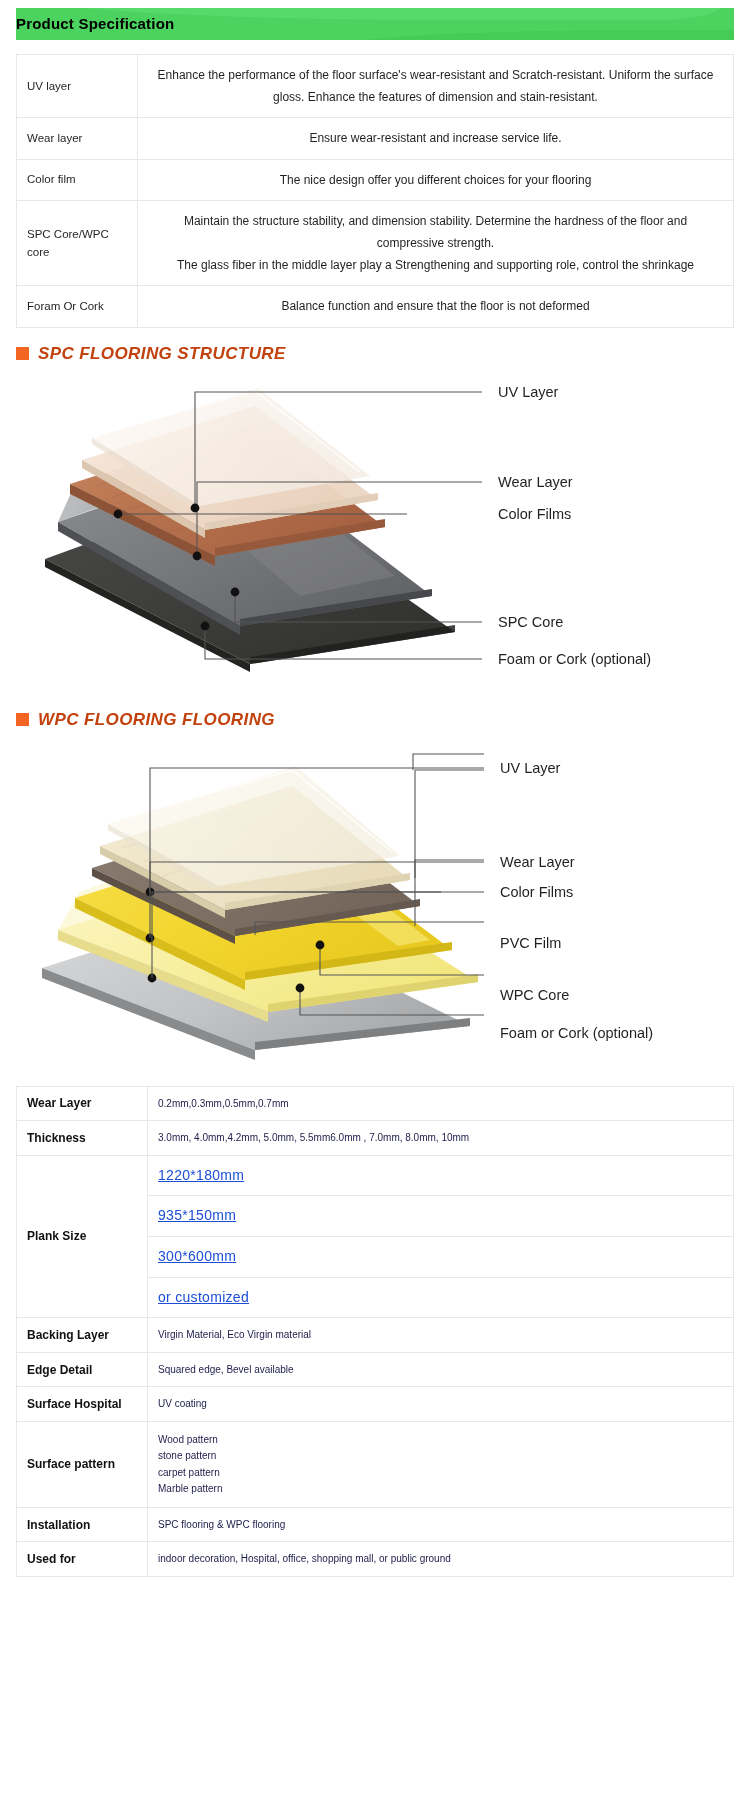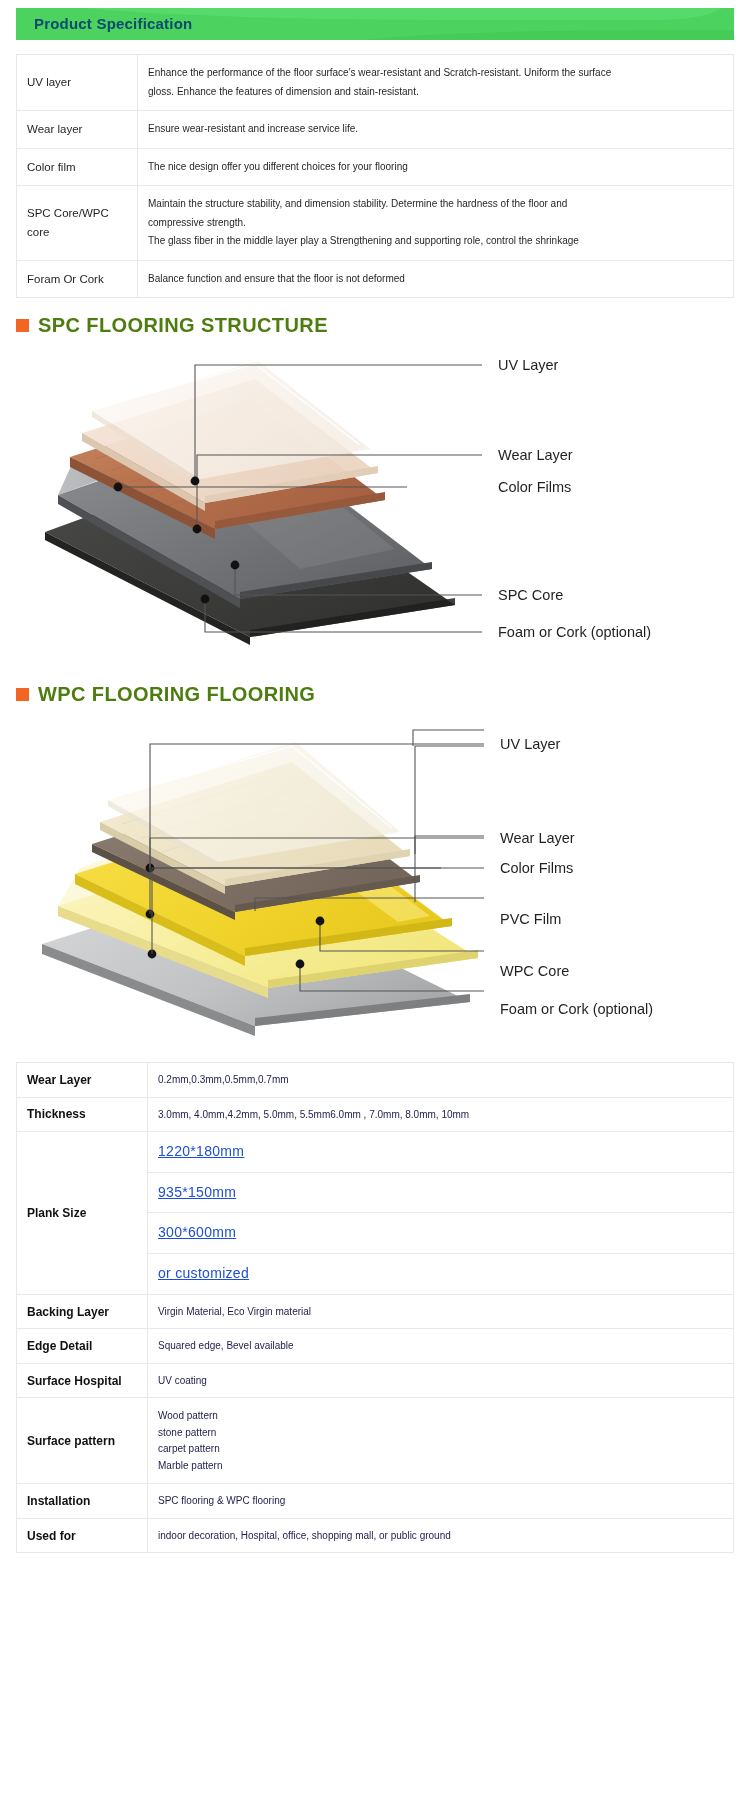--- a/index.html
+++ b/index.html
@@ -33,66 +33,66 @@
     position:absolute;
     left:42%; right:0; bottom:-10px;
     height:20px;
     background:#3cc550;
     border-top-left-radius:80% 100%;
     opacity:.5;
   }
   .banner-title{
     position:relative;
     z-index:2;
-    color:#0c4a6e;
+    color:#000000;
     font-size:15px;
     font-weight:bold;
     line-height:32px;
-    padding-left:18px;
     letter-spacing:.2px;
     border-radius:6px;
   }
 
   
   .tbl{
     border-collapse:collapse;
     margin:14px 16px 0 16px;
     width:718px;
     table-layout:fixed;
     border:1px solid #e3e3e3;
   }
   .tbl td{
     border:1px solid #e8e8e8;
     vertical-align:middle;
     padding:9px 10px;
   }
 
   
   .t1 td.k{width:100px;font-size:11.5px;color:#231f20;line-height:1.6;}
-  .t1 td.v{font-size:10px;color:#231f20;line-height:1.85;}
+  .t1 td.v{font-size:12px;color:#231f20;line-height:1.85;text-align:center;}
   .t1 td.v p{margin:0;}
 
   
   .sec-head{
     margin:16px 0 0 16px;
     display:flex;
     align-items:center;
     gap:9px;
   }
   .sec-head .sq{
     width:13px;height:13px;
     background:#f26522;
     display:inline-block;
     flex:none;
   }
   .sec-head .txt{
-    color:#4d7c0f;
-    font-size:20px;
+    color:#c2410c;
+    font-size:17px;
     font-weight:bold;
     letter-spacing:.4px;
+    font-style:italic;
   }
 
   
   .diagram{position:relative;width:750px;}
   .diagram svg{display:block;}
 
   .lbl{
     font-family:"Liberation Sans", sans-serif;
     font-size:14.5px;
     fill:#231f20;

